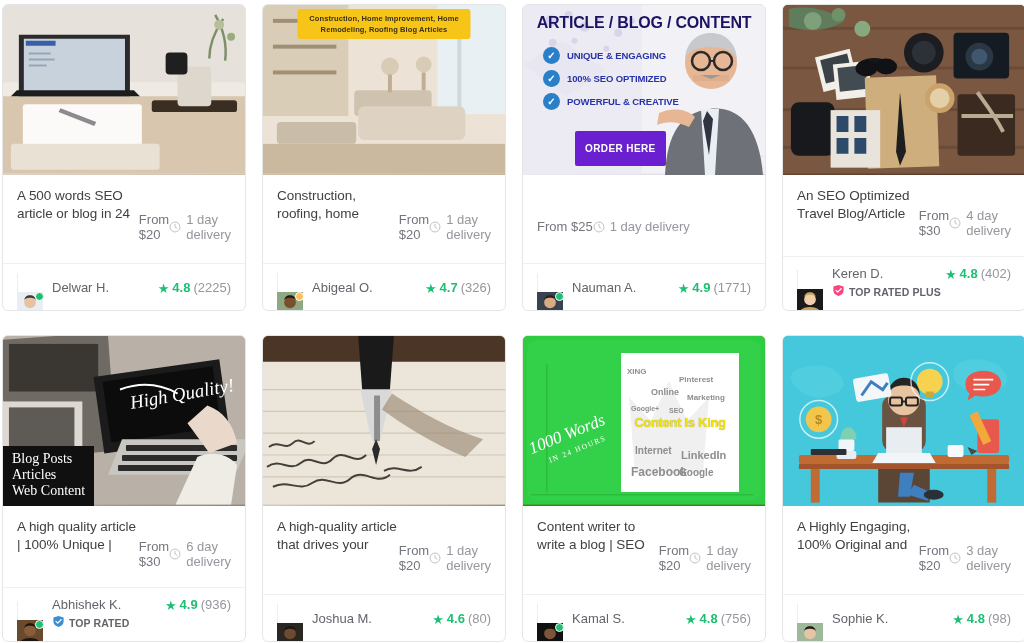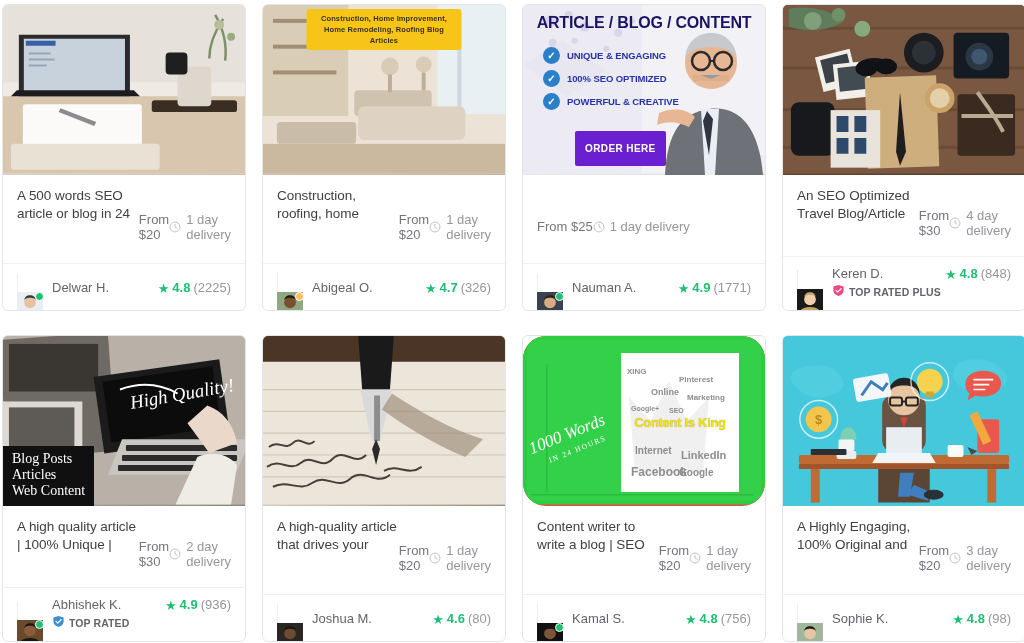--- a/index.html
+++ b/index.html
@@ -98,21 +98,21 @@
   
   .ph { position: absolute; inset: 0; }
 
   
   .t1 { background: linear-gradient(160deg,#efeae3 0%,#e3ded6 45%,#cdbfad 100%); }
   
   .t2 { background: linear-gradient(170deg,#efe7dc 0%,#ddd0be 50%,#c3b39c 100%); }
   .yellow-banner {
     position: absolute; top: 4px; left: 50%; transform: translateX(-50%);
     background: #f7c518; border-radius: 3px;
-    padding: 4px 10px; width: 155px;
+    padding: 4px 10px; width: 173px;
     text-align: center;
     font-size: 7.5px; font-weight: 700; line-height: 11px;
     color: #3a3118; letter-spacing: 0.1px;
   }
   
   .t3 { background: linear-gradient(135deg,#f3f2f7 0%,#e8e7ef 50%,#dcdbe6 100%); }
   .t3-head {
     position: absolute; top: 9px; left: 0; right: 0;
     text-align: center; font-size: 16px; font-weight: 700;
     color: #1b1464; letter-spacing: -0.2px;
@@ -142,21 +142,21 @@
   .t5-box {
     position: absolute; left: 0; bottom: 0;
     background: #101010; color: #fff;
     padding: 5px 9px 7px 9px;
     font-family: "Liberation Serif", serif;
     font-size: 14px; line-height: 16px;
   }
   
   .t6 { background: linear-gradient(145deg,#f0ece4 0%,#ddd6c9 40%,#9b8e7c 100%); }
   
-  .t7 { background: #ef4444; border-radius: 23px; }
+  .t7 { background: #4d7c0f; }
   .t7-inner {
     position: absolute; left: 98px; top: 17px; width: 118px; height: 139px;
     background: #fff; overflow: hidden;
   }
   .t7-words { position: absolute; inset: 0; font-size: 7px; color: #9a9a9a; }
   .t7-king {
     position: absolute; left: 2px; right: 2px; top: 62px;
     text-align: center; font-size: 13px; font-weight: 800;
     color: #f2e40a; text-shadow: 0 0 1px #888;
     letter-spacing: -0.3px;
@@ -420,21 +420,21 @@
               <path d="M2 40c1.5-8.5 8-12.5 18-12.5S36.5 31.5 38 40z" fill="#c9a45c"></path>
               <circle cx="20" cy="16" r="9" fill="#f0cfae"></circle>
               <path d="M11 14c0-6 4-9 9-9s9 3 9 9c0-3.5-4-5-9-5s-9 1.5-9 5z" fill="#c9a45c"></path>
             </svg></span></span>
         <span class="seller-info">
           <span class="seller-top">
             <span class="seller-name">Keren D.</span>
             <span class="rating">
               <span class="star">★</span>
               <span class="rate-val">4.8</span>
-              <span class="rate-count">(848)</span>
+              <span class="rate-count">(402)</span>
             </span>
           </span>
           <div class="badge">
             <span><svg class="shield" viewBox="0 0 16 16">
                 <path d="M8 1.2 14.3 3v5.1c0 3.3-2.6 5.6-6.3 6.7C4.3 13.7 1.7 11.4 1.7 8.1V3z" fill="#f74780"></path>
                 <path d="M4.9 7.9 7 10l4.2-4.2" fill="none" stroke="#fff" stroke-width="1.5" stroke-linecap="round" stroke-linejoin="round"></path>
               </svg></span>
             <span class="badge-label">TOP RATED PLUS</span>
           </div>
         </span>
@@ -469,21 +469,21 @@
       </div>
       <div class="body">
         <div class="title">A high quality article | 100% Unique | Engaging content for yo…</div>
         <div class="meta">
           <span class="price">From $30</span>
           <span class="delivery">
             <svg class="clock" viewBox="0 0 16 16">
               <circle cx="8" cy="8" r="6.6" fill="none" stroke="#b5b6ba" stroke-width="1.1"></circle>
               <path d="M8 4.3V8l2.6 1.6" fill="none" stroke="#b5b6ba" stroke-width="1.1" stroke-linecap="round"></path>
             </svg>
-            <span>2 day delivery</span>
+            <span>6 day delivery</span>
           </span>
         </div>
       </div>
       <div class="seller">
         <span class="avatar-wrap"><span class="avatar"><svg viewBox="0 0 40 40" preserveAspectRatio="xMidYMid slice">
               <rect width="40" height="40" fill="#6a4a2c"></rect>
               <path d="M2 40c1.5-8.5 8-12.5 18-12.5S36.5 31.5 38 40z" fill="#1b1713"></path>
               <circle cx="20" cy="16" r="9" fill="#8a5c3a"></circle>
               <path d="M11 14c0-6 4-9 9-9s9 3 9 9c0-3.5-4-5-9-5s-9 1.5-9 5z" fill="#1b1713"></path>
             </svg></span><span class="status-dot dot-online"></span></span>

